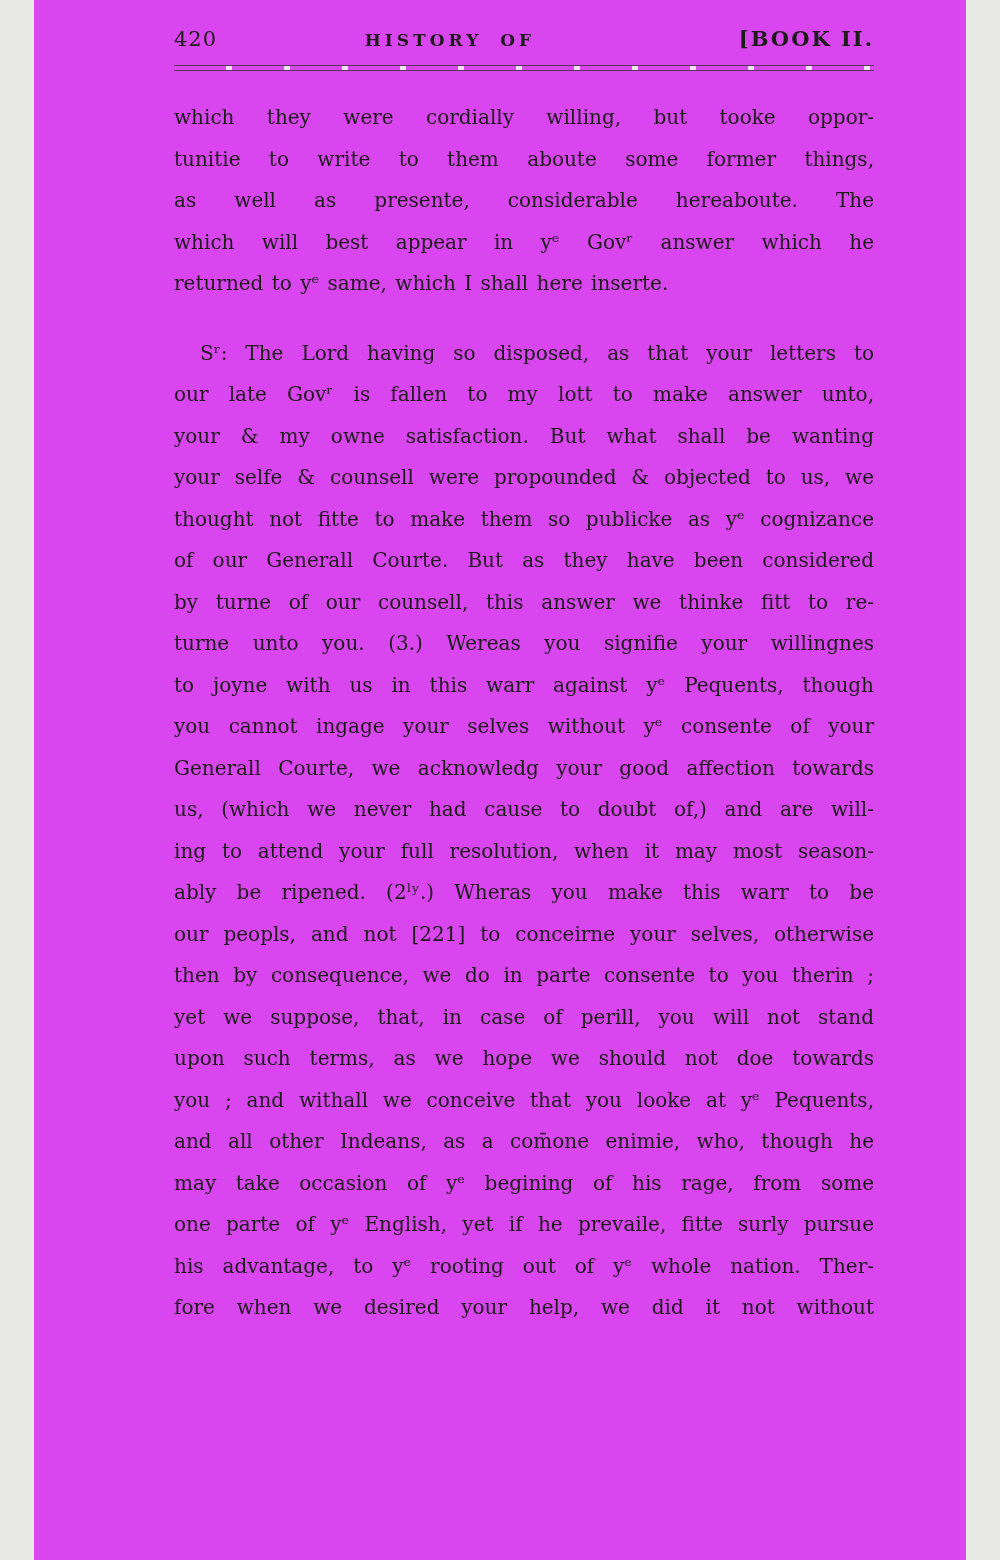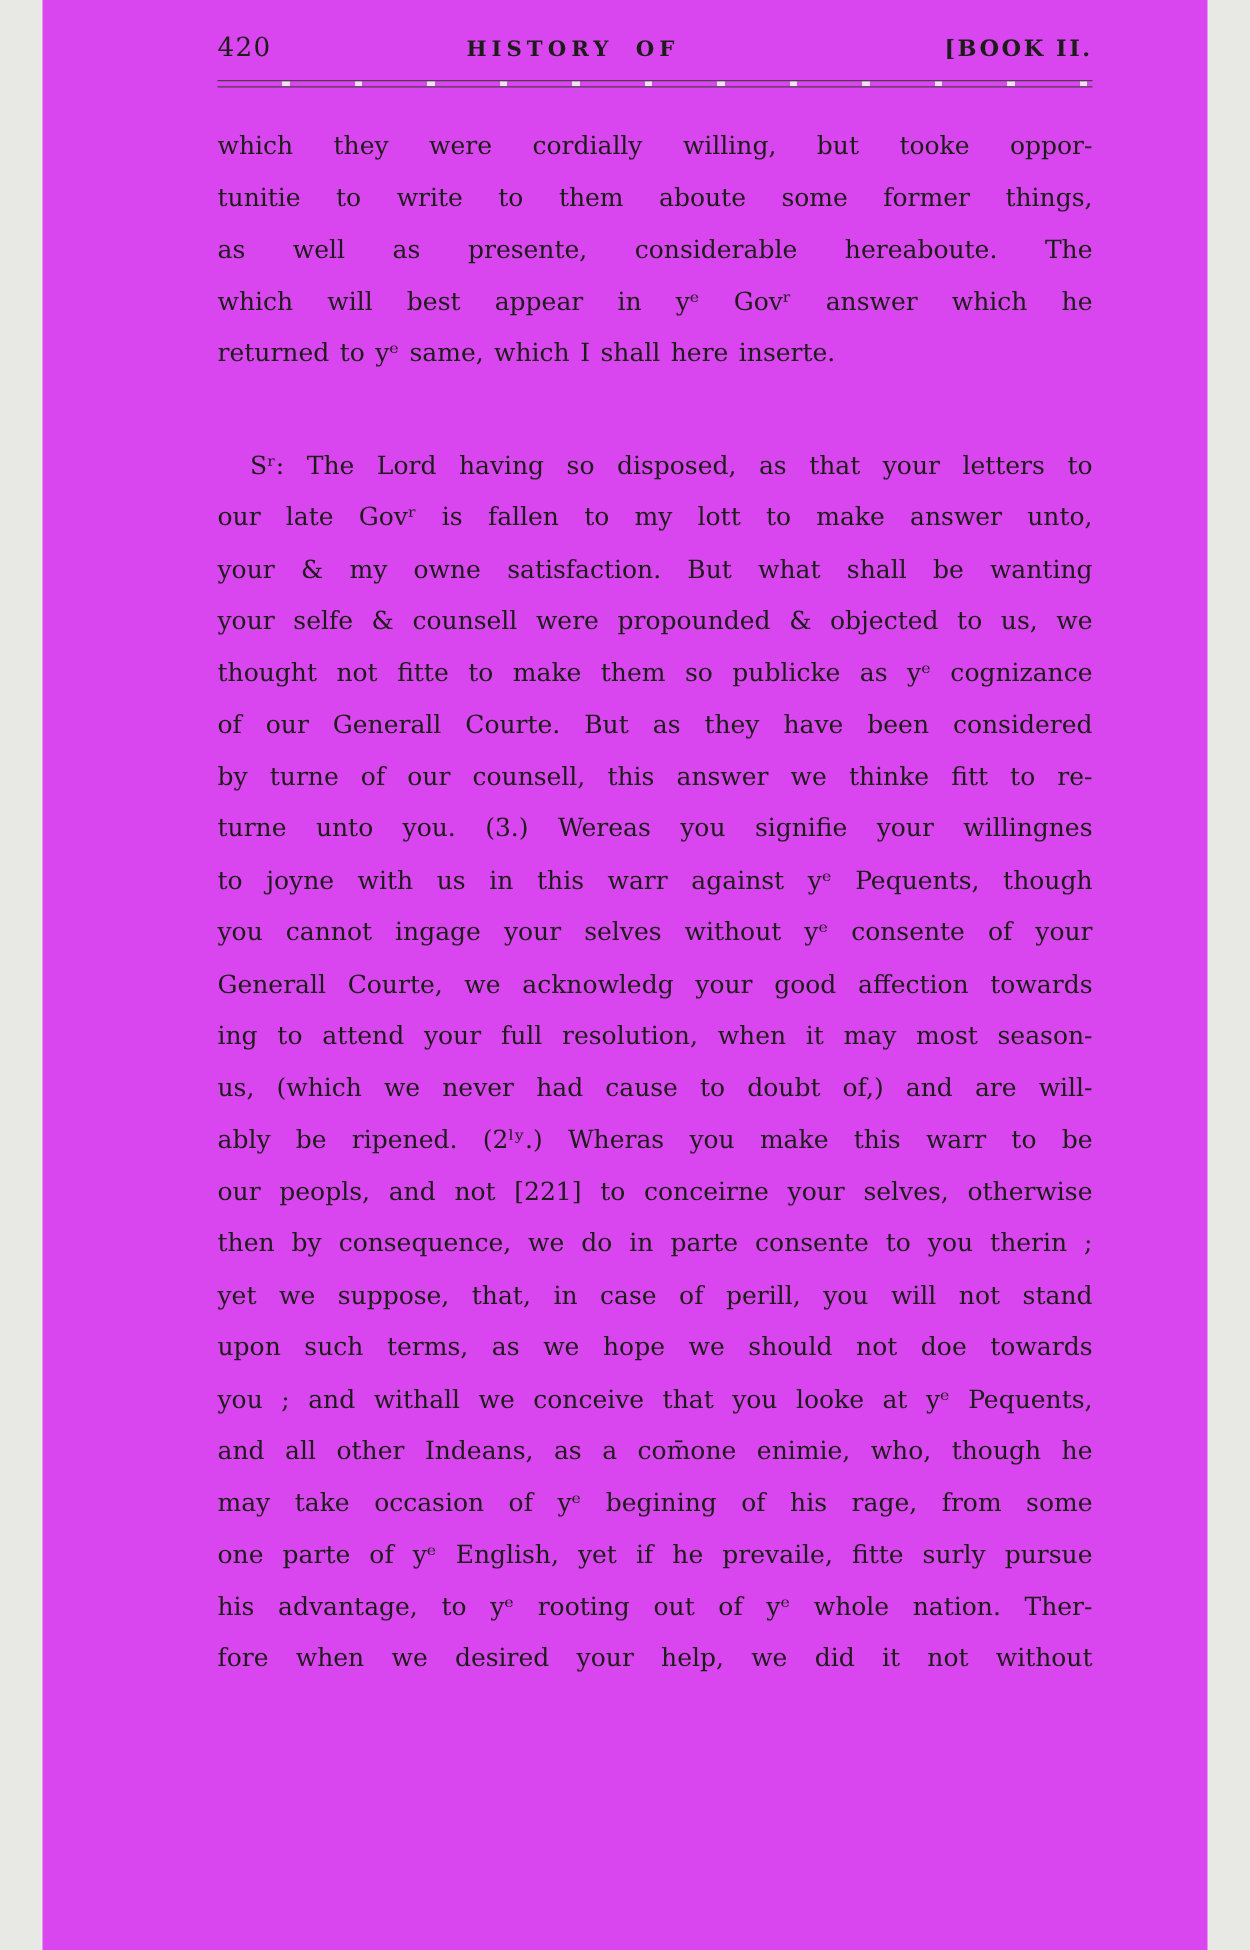--- a/index.html
+++ b/index.html
@@ -30,40 +30,40 @@
     letter-spacing: 1px;
   }
   .running-title {
     font-size: 17px;
     letter-spacing: 4px;
     word-spacing: 8px;
     font-weight: 600;
     transform: translateX(-28px);
   }
   .book-label {
-    font-size: 18px;
+    font-size: 21px;
     letter-spacing: 2px;
     font-weight: 600;
   }
   .header-rule {
     margin: 14px 92px 0 140px;
     height: 4px;
     border-top: 1px solid #3a3936;
     border-bottom: 1px solid #3a3936;
     opacity: 0.85;
     background:
       repeating-linear-gradient(90deg, transparent 0 52px, #fcfcfa 52px 58px);
   }
   .text-block {
     margin: 26px 92px 0 140px;
     font-size: 20px;
     line-height: 41.5px;
   }
   .paragraph { margin: 0; }
-  .paragraph.letter { margin-top: 48px; }
+  .paragraph.letter { margin-top: 28px; }
   .line {
     text-align: justify;
     text-align-last: justify;
     word-spacing: 2px;
     white-space: normal;
   }
   .line.lastline {
     text-align-last: left;
   }
   .line.indent {
@@ -98,22 +98,22 @@
       <div class="line">our late Govʳ is fallen to my lott to make answer unto,</div>
       <div class="line">your &amp; my owne satisfaction.  But what shall be wanting</div>
       <div class="line">your selfe &amp; counsell were propounded &amp; objected to us, we</div>
       <div class="line">thought not fitte to make them so publicke as yᵉ cognizance</div>
       <div class="line">of our Generall Courte.  But as they have been considered</div>
       <div class="line">by turne of our counsell, this answer we thinke fitt to re-</div>
       <div class="line">turne unto you.  (3.)  Wereas you signifie your willingnes</div>
       <div class="line">to joyne with us in this warr against yᵉ Pequents, though</div>
       <div class="line">you cannot ingage your selves without yᵉ consente of your</div>
       <div class="line">Generall Courte, we acknowledg your good affection towards</div>
+      <div class="line">us, (which we never had cause to doubt of,) and are will-</div>
       <div class="line">ing to attend your full resolution, when it may most season-</div>
-      <div class="line">us, (which we never had cause to doubt of,) and are will-</div>
       <div class="line">ably be ripened.  (2ˡʸ.)  Wheras you make this warr to be</div>
       <div class="line">our peopls, and not [221] to conceirne your selves, otherwise</div>
       <div class="line">then by consequence, we do in parte consente to you therin ;</div>
       <div class="line">yet we suppose, that, in case of perill, you will not stand</div>
       <div class="line">upon such terms, as we hope we should not doe towards</div>
       <div class="line">you ; and withall we conceive that you looke at yᵉ Pequents,</div>
       <div class="line">and all other Indeans, as a com̄one enimie, who, though he</div>
       <div class="line">may take occasion of yᵉ begining of his rage, from some</div>
       <div class="line">one parte of yᵉ English, yet if he prevaile, fitte surly pursue</div>
       <div class="line">his advantage, to yᵉ rooting out of yᵉ whole nation.  Ther-</div>

